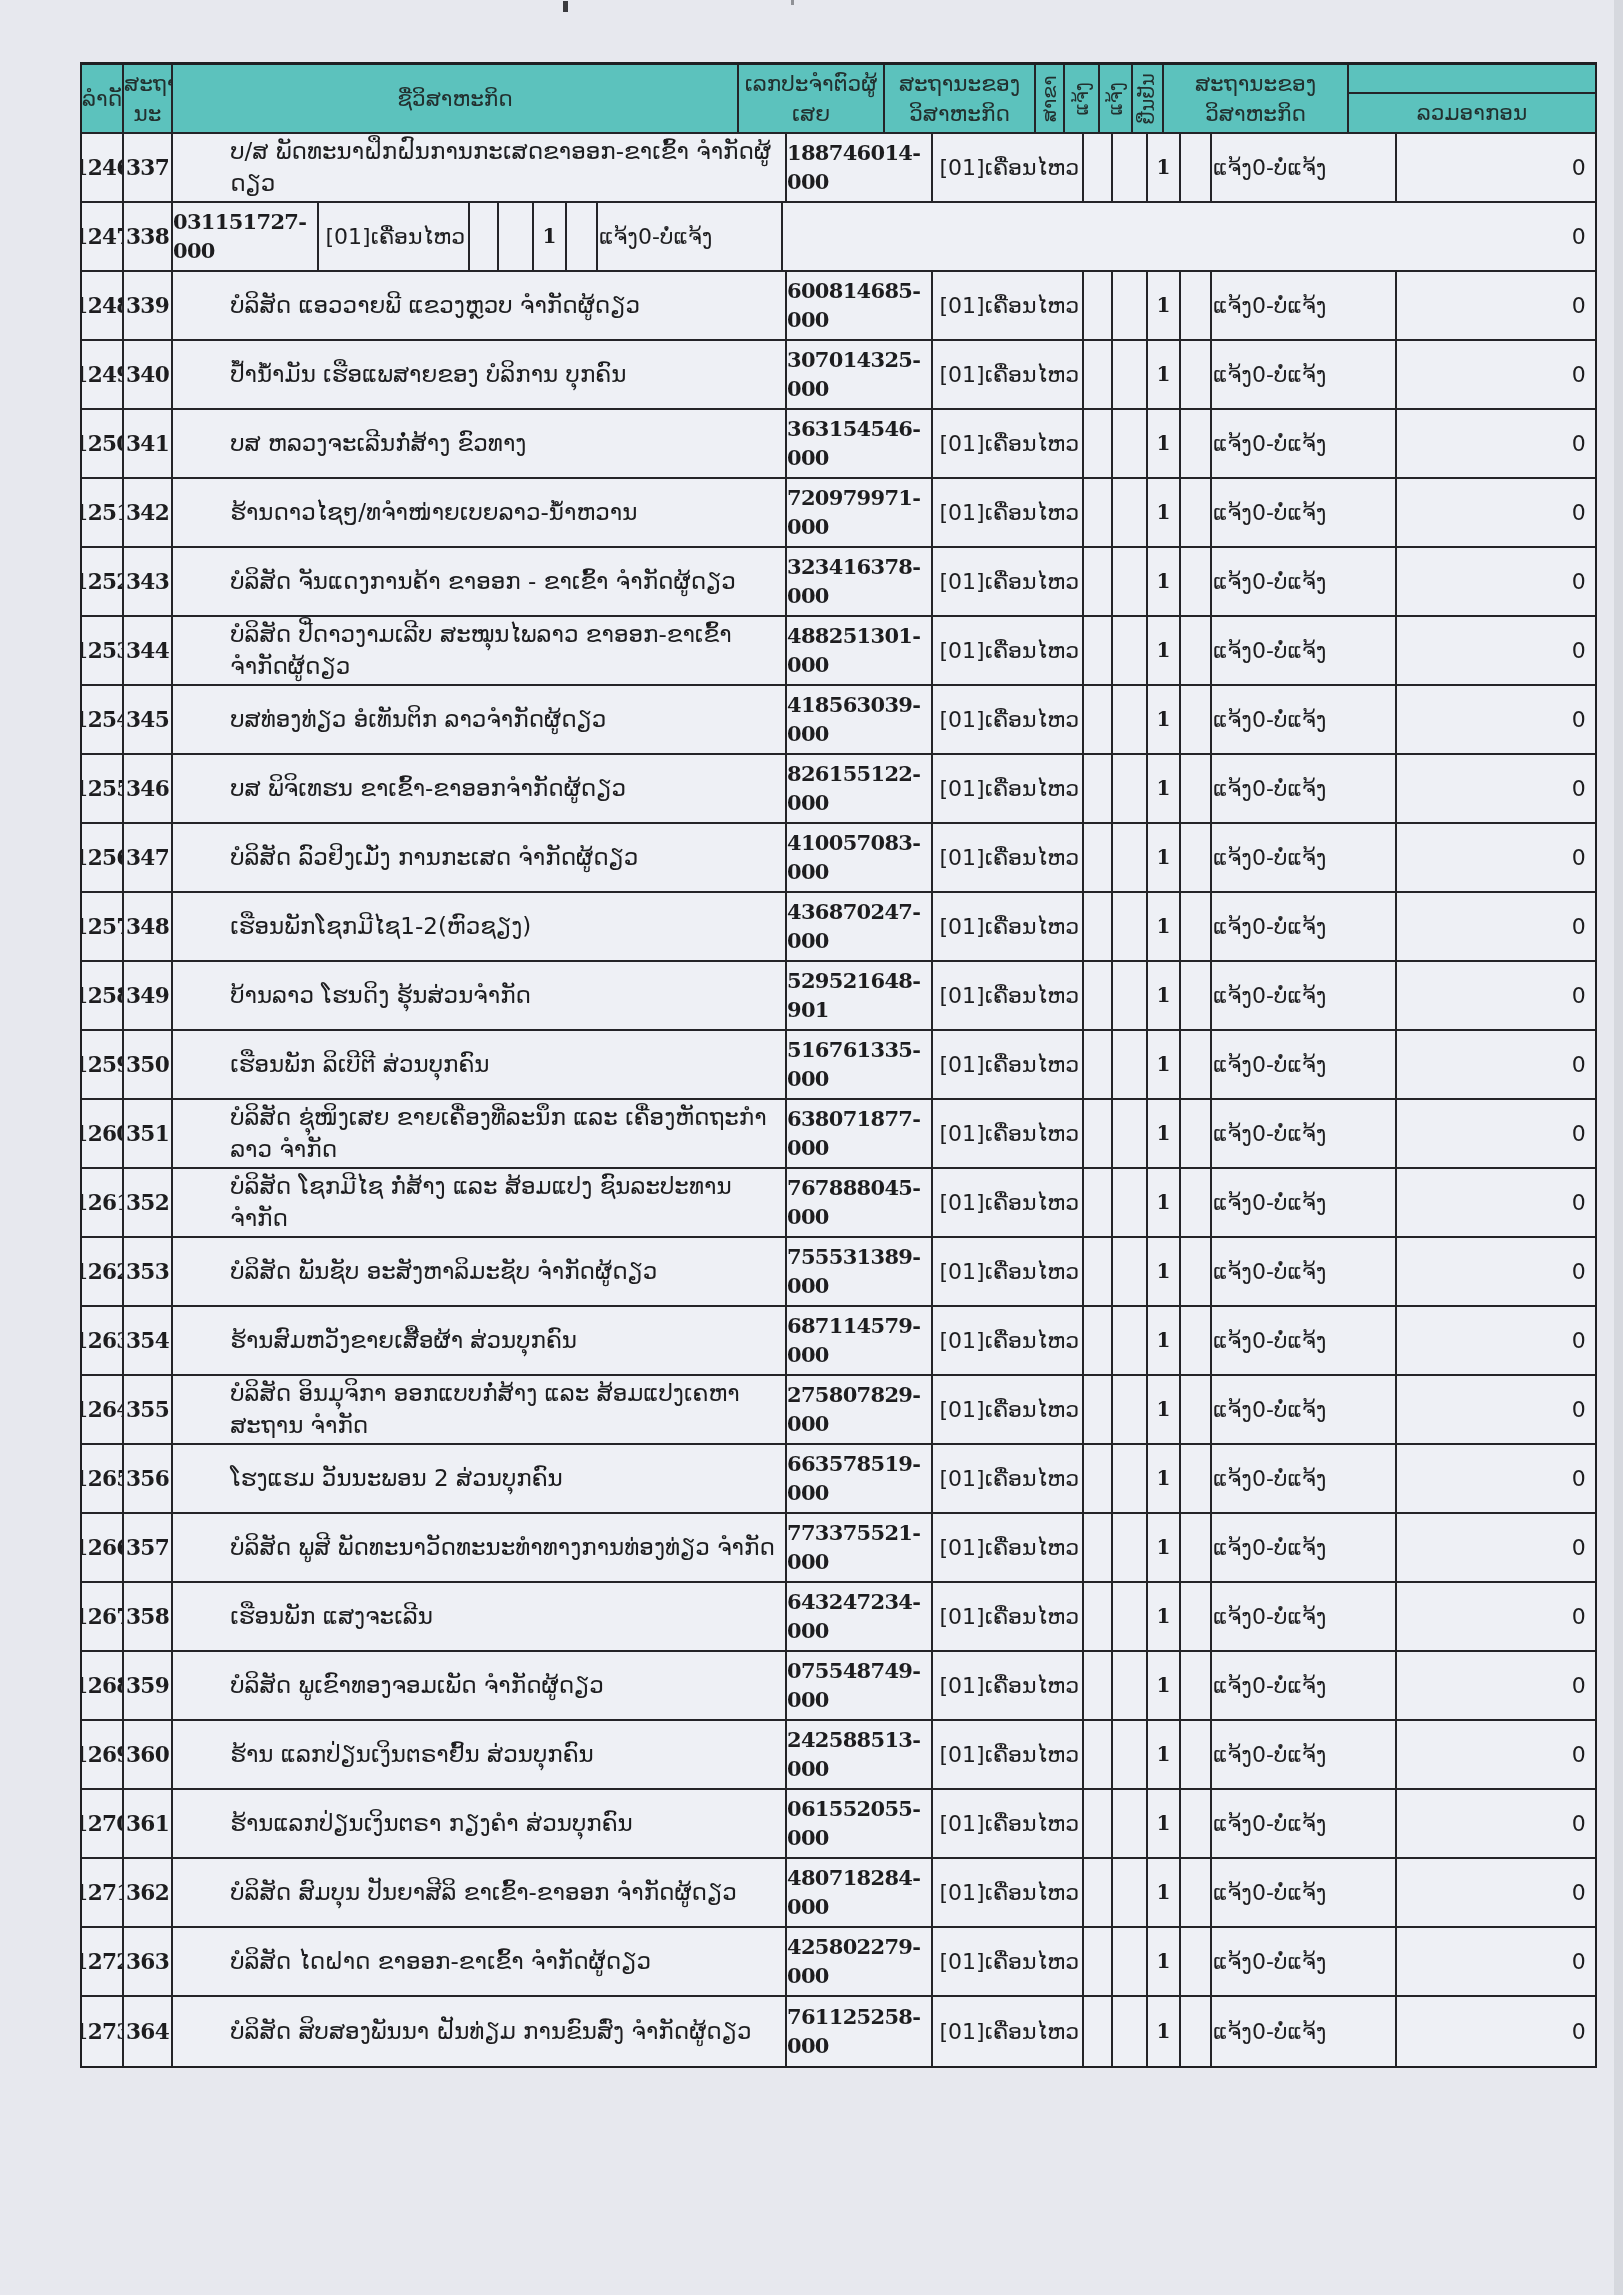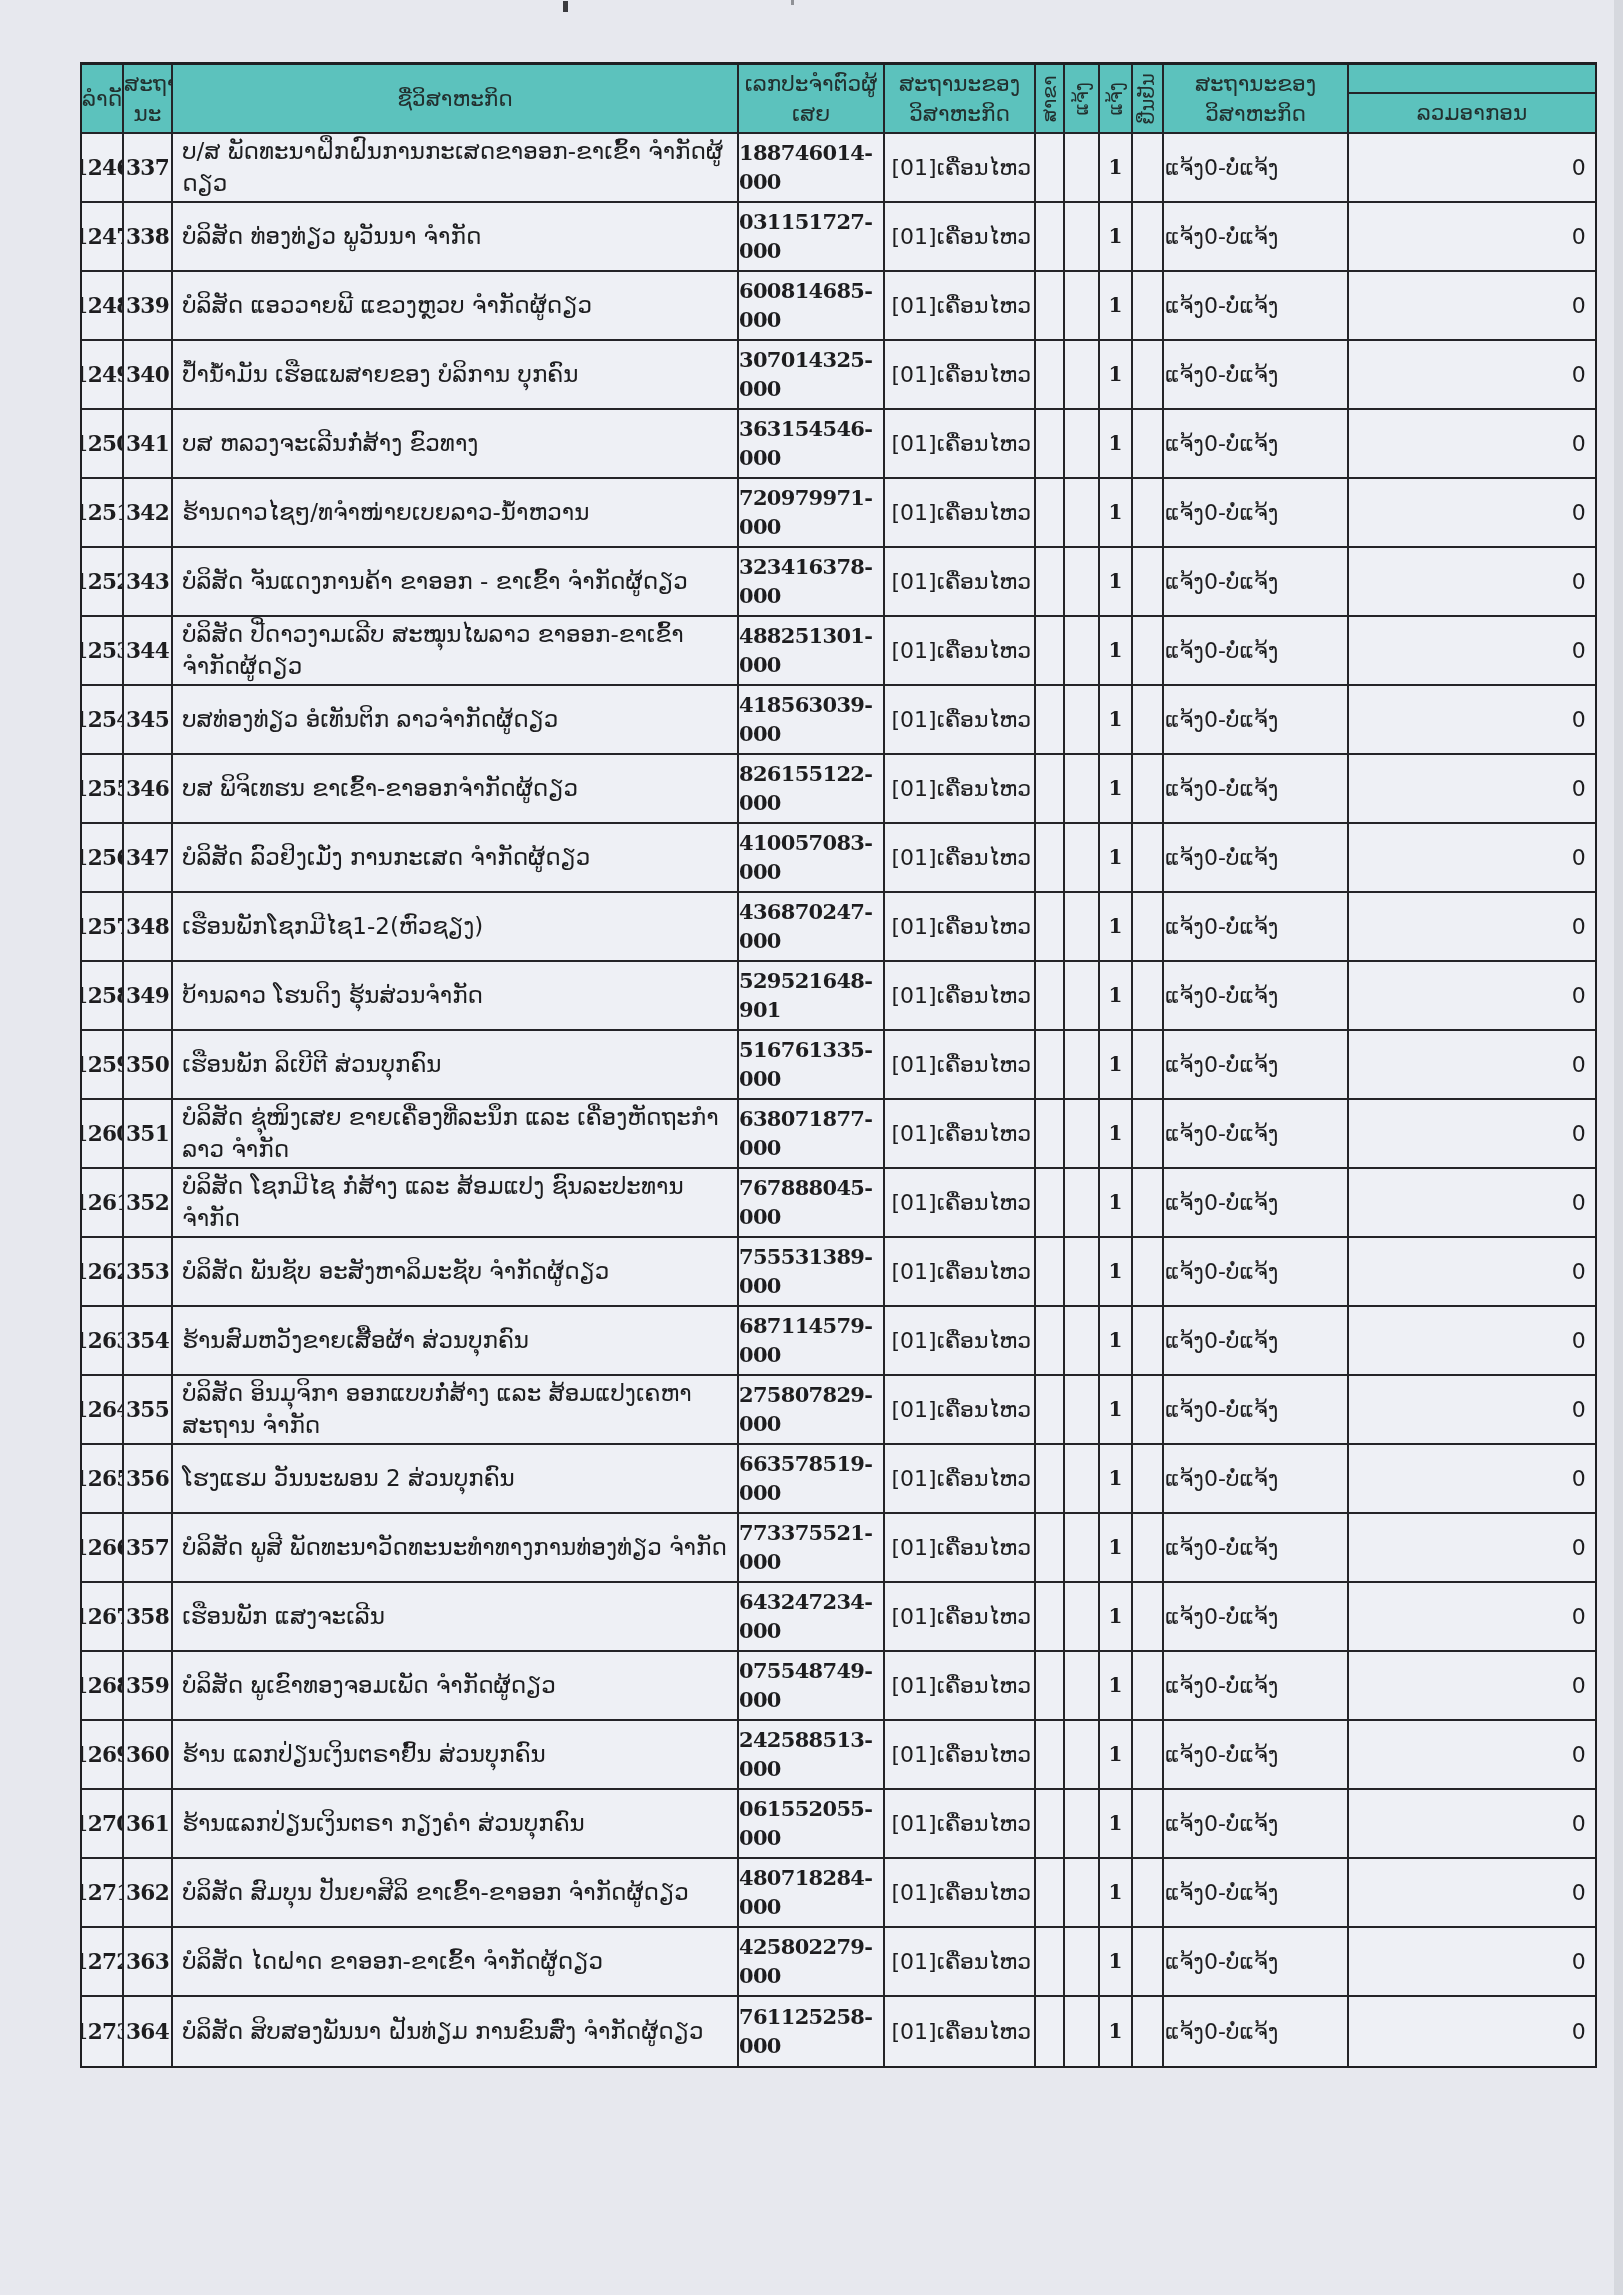--- a/index.html
+++ b/index.html
@@ -43,21 +43,21 @@
 
   .thead{background:#5cc2bd;font-size:21.6px;text-align:center;}
   .thead .cell{color:#22302f;}
   .thead .c3,.thead .c5,.thead .c10{justify-content:center;padding:0;text-align:center;}
   .thead .c11{padding:0;justify-content:stretch;flex-direction:column;align-items:stretch;}
   .hwrap{width:100%;text-align:center;}
   .vlabel{transform:rotate(-90deg);white-space:nowrap;font-size:19px;}
   .split-top{height:29px;border-bottom:2.6px solid #242428;box-sizing:border-box;}
   .split-bottom{flex:1;display:flex;align-items:center;justify-content:center;}
 
-  .lao{font-size:23px;}
+  .lao{font-size:23px;margin-left:48px;}
   .num{font-family:"DejaVu Serif",serif;font-weight:bold;font-size:21.6px;letter-spacing:-0.7px;}
   .taxid{font-family:"DejaVu Serif",serif;font-weight:bold;font-size:21px;letter-spacing:-0.7px;}
   .status{font-size:22px;}
   .one{font-family:"DejaVu Serif",serif;font-weight:bold;font-size:20px;}
   .zero{font-size:22px;}
 </style>
 </head>
 <body>
 
 <div class="scan-mark m1"></div>
@@ -112,21 +112,20 @@
     <div class="cell c7"></div>
     <div class="cell c8 one">1</div>
     <div class="cell c9"></div>
     <div class="cell c10 status">ແຈ້ງ0-ບໍ່ແຈ້ງ</div>
     <div class="cell c11 zero">0</div>
   </div>
 
   <div class="trow">
     <div class="cell c1 num">1247</div>
     <div class="cell c2 num">338</div>
-    <div class="cell c3 lao">ບໍລິສັດ ທ່ອງທ່ຽວ ພູວັນນາ ຈຳກັດ</div>
     <div class="cell c4 taxid">031151727-000</div>
     <div class="cell c5 status">[01]ເຄື່ອນໄຫວ</div>
     <div class="cell c6"></div>
     <div class="cell c7"></div>
     <div class="cell c8 one">1</div>
     <div class="cell c9"></div>
     <div class="cell c10 status">ແຈ້ງ0-ບໍ່ແຈ້ງ</div>
     <div class="cell c11 zero">0</div>
   </div>
 

